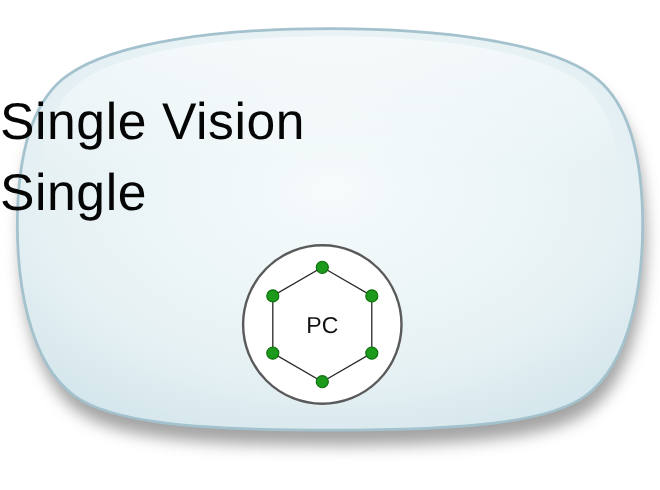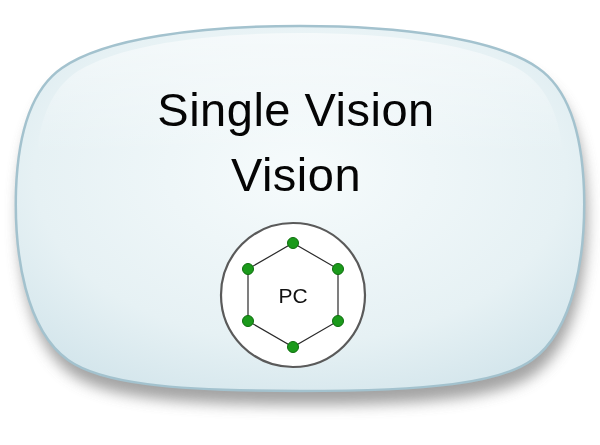--- a/index.html
+++ b/index.html
@@ -18,21 +18,21 @@
   .stage svg {
     position: absolute;
     left: 0;
     top: 0;
   }
   .lens-title {
     position: absolute;
     left: 0;
     top: 78px;
     width: 592px;
-    text-align: center;
+    text-align: left;
     font-size: 47px;
     line-height: 1.38;
     color: #050505;
     letter-spacing: 0.5px;
     pointer-events: none;
   }
   .hex-line {
     fill: none;
     stroke-width: 1.2;
   }
@@ -92,16 +92,16 @@
       <circle class="dot" cx="293" cy="347" r="5.5" fill="#1b9a1b"></circle>
       <circle class="dot" cx="248" cy="321" r="5.5" fill="#1b9a1b"></circle>
       <circle class="dot" cx="248" cy="269" r="5.5" fill="#1b9a1b"></circle>
 
       <text class="pc-label" x="293" y="303" text-anchor="middle">PC</text>
     </g>
   </svg>
 
   <div class="lens-title">
     <div>Single Vision</div>
-    <div>Vision</div>
+    <div>Single</div>
   </div>
 
 </div>
 
 </body></html>

